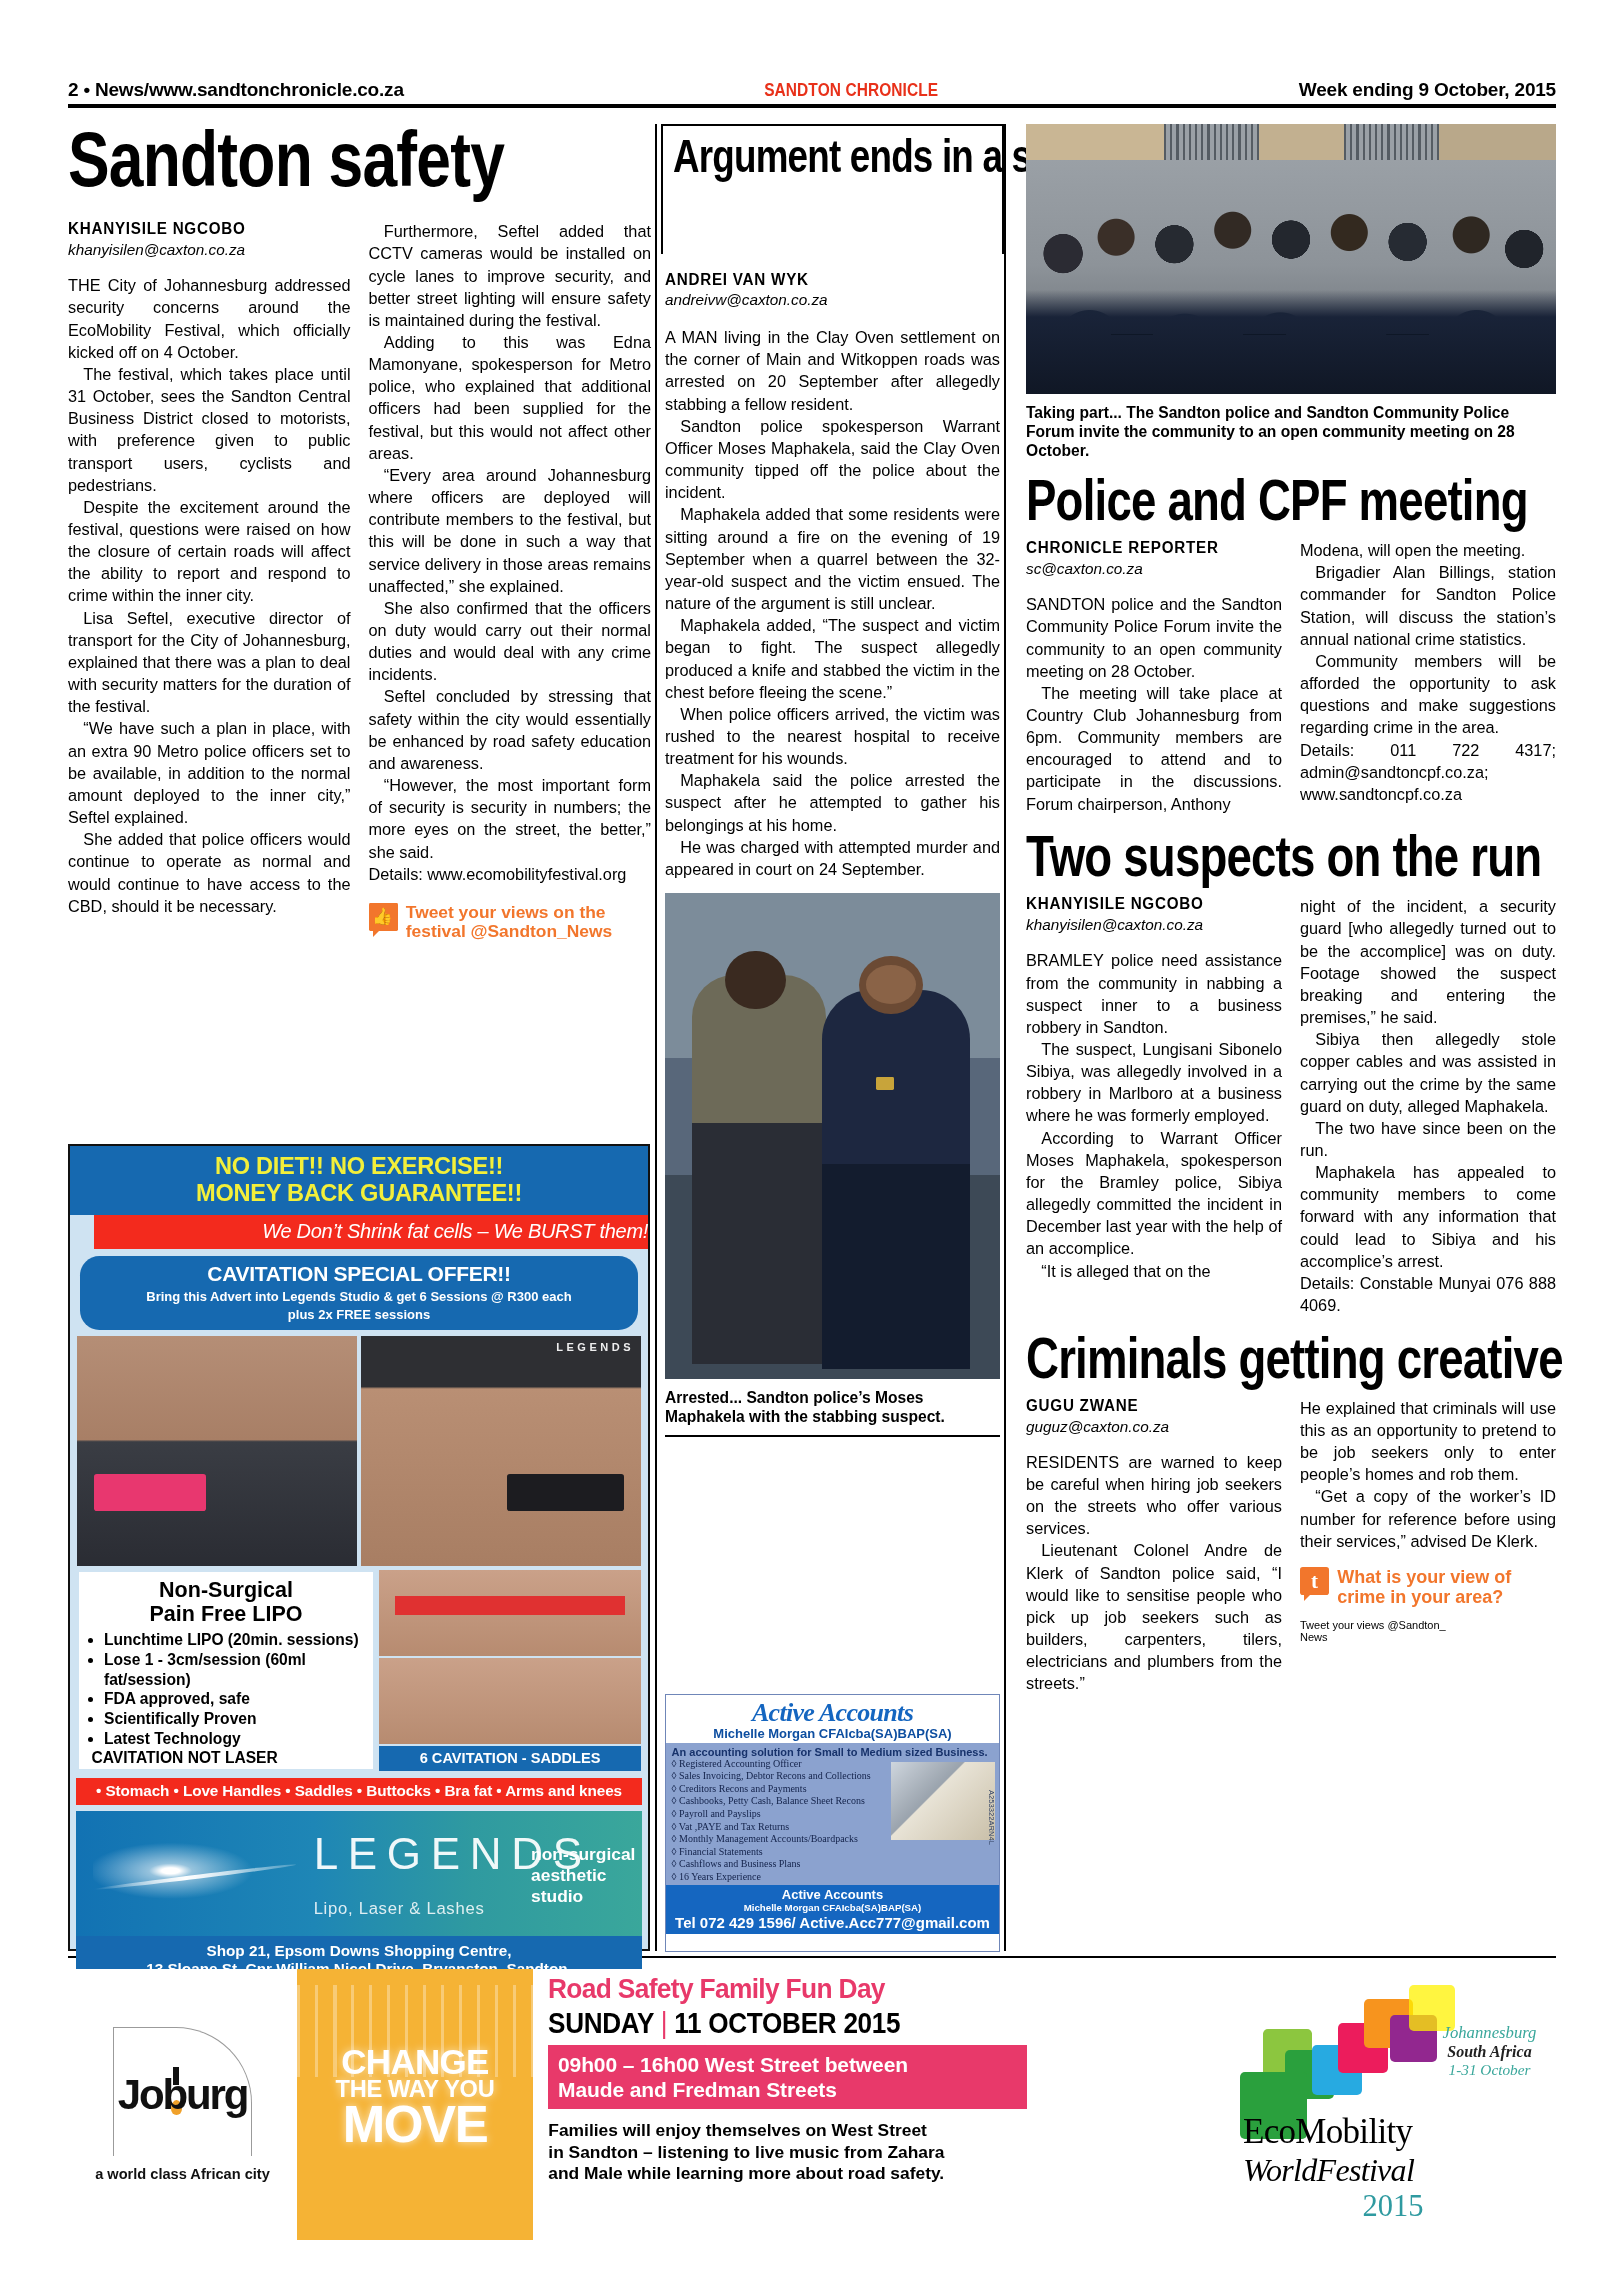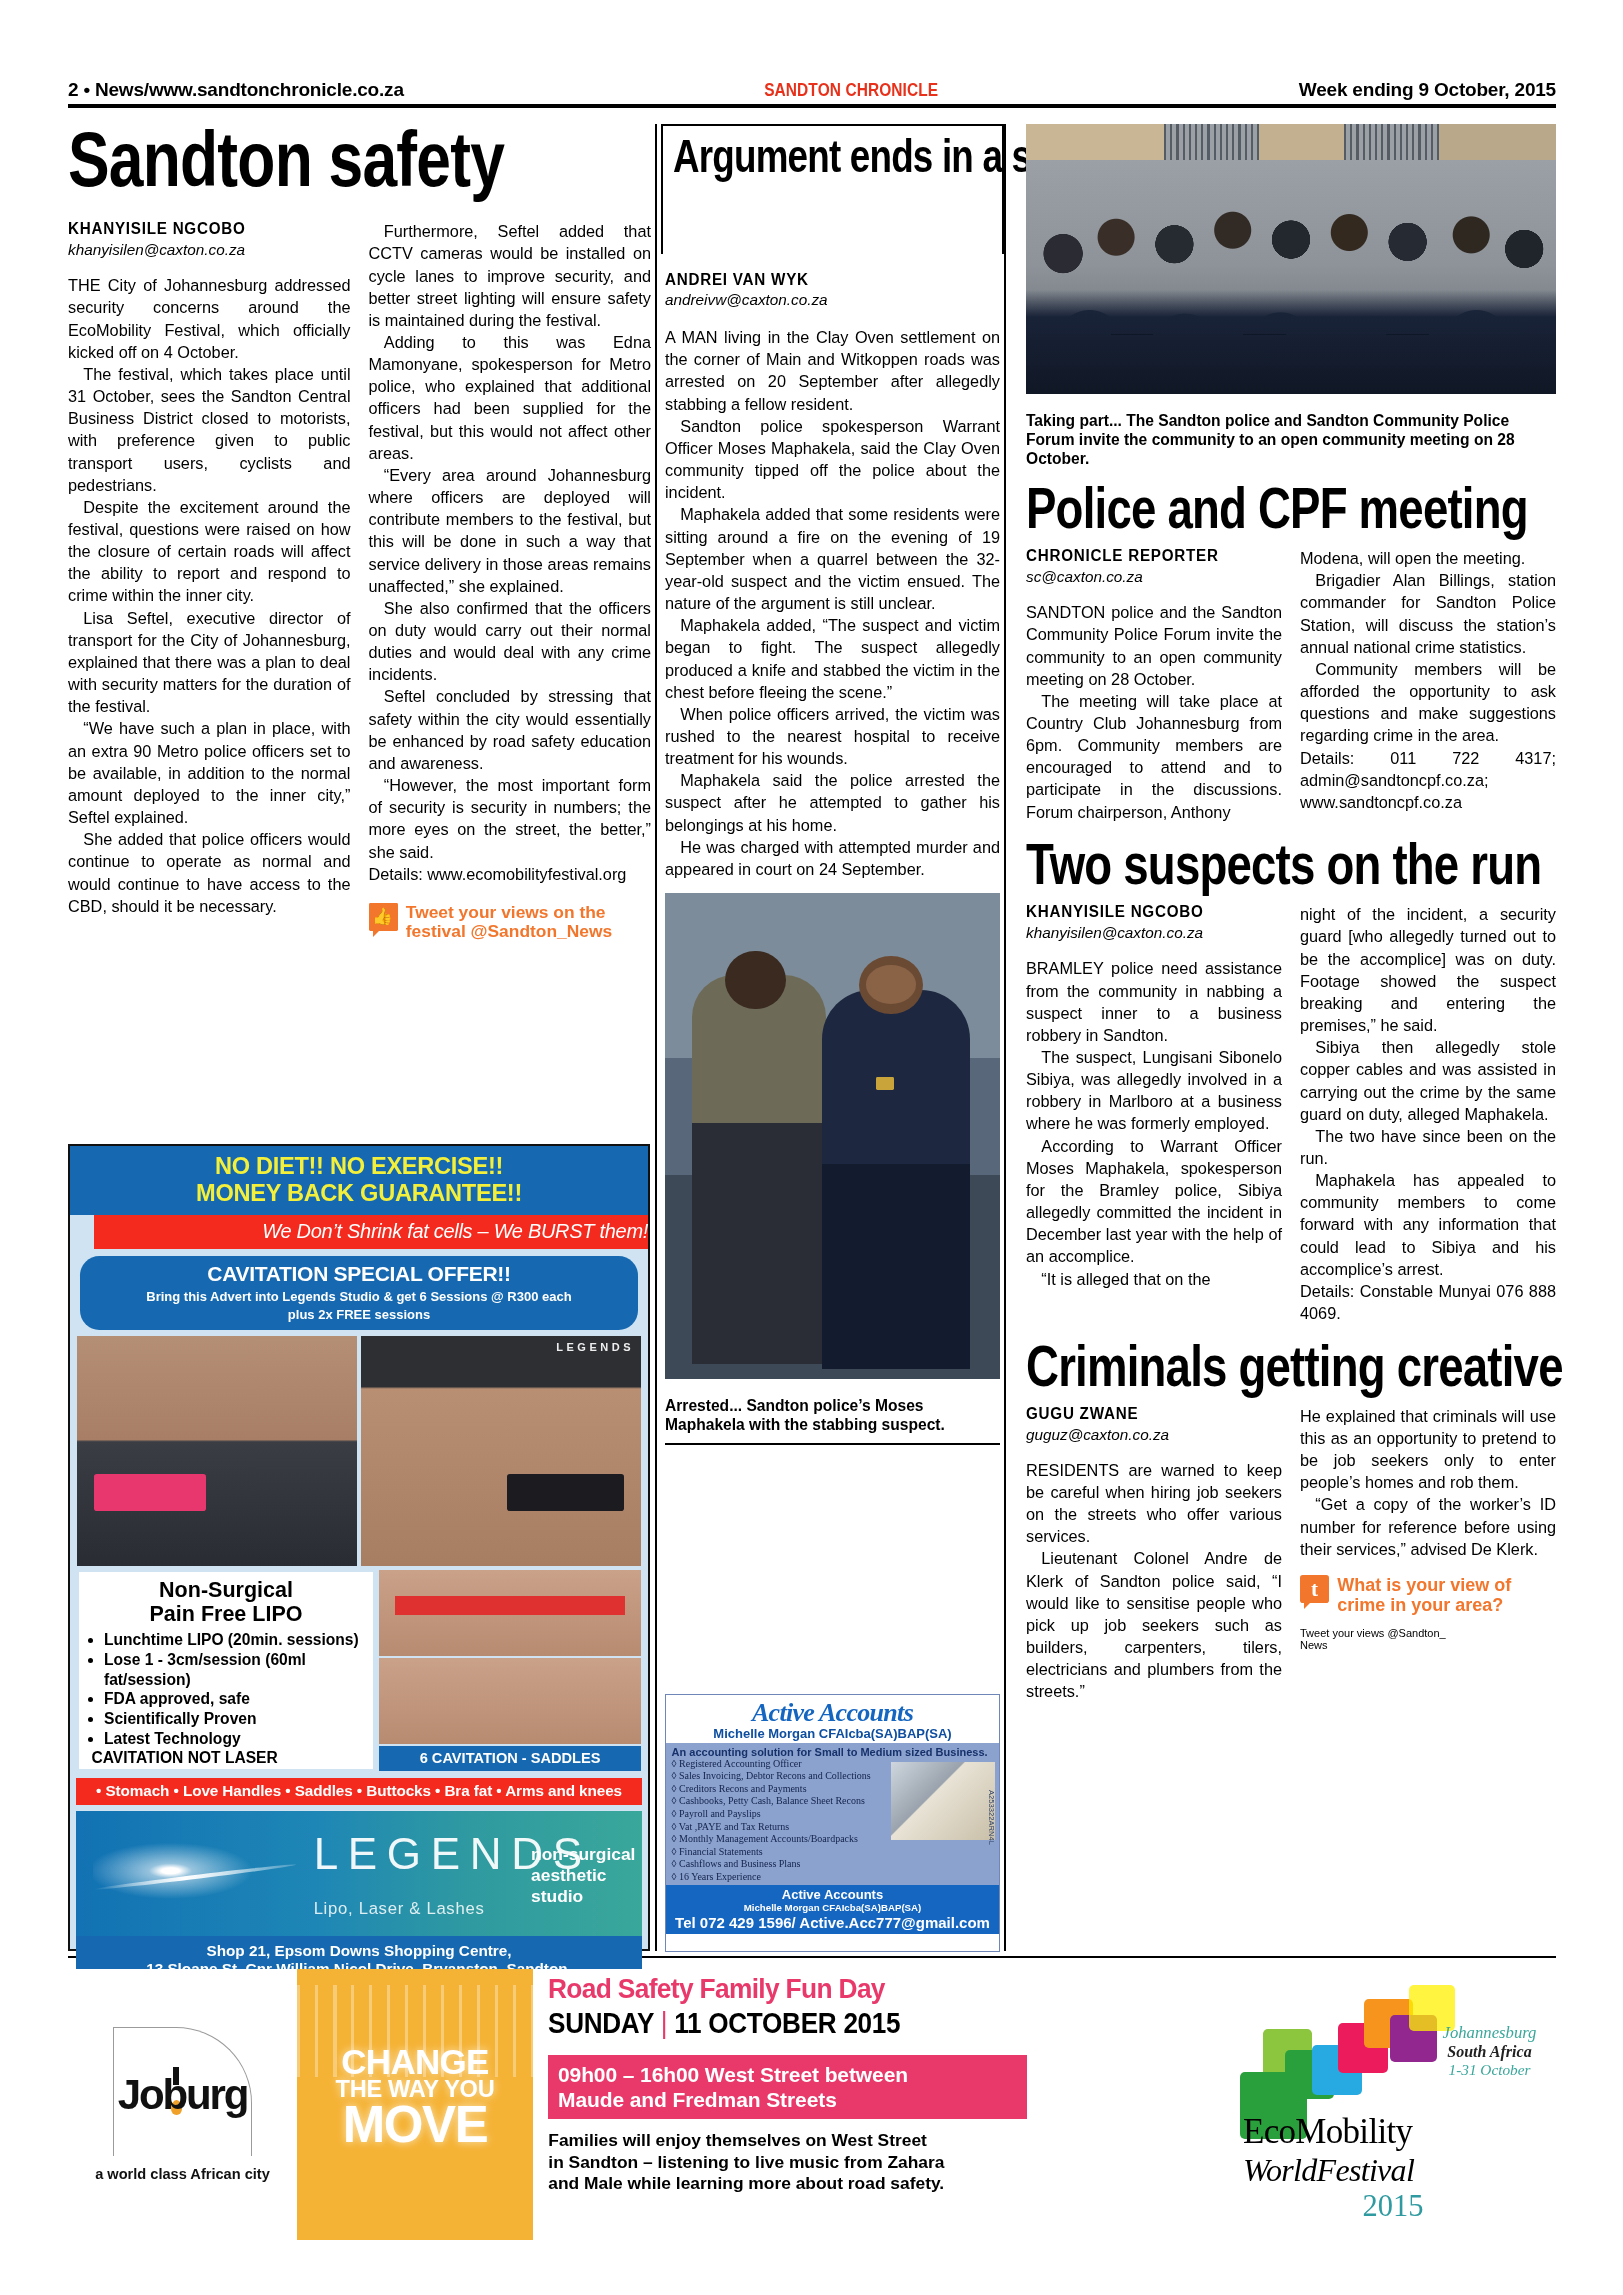--- a/index.html
+++ b/index.html
@@ -97,21 +97,21 @@
     font-size:21px; display:flex; align-items:center; justify-content:center;
     font-family:"Liberation Serif", serif;
   }
   .thumb-ico{
     position:absolute; inset:0; color:#fff; font-size:16.7px;
     display:flex; align-items:center; justify-content:center;
   }
 
   
   .photo { position:relative; overflow:hidden; background:#8a8f94; }
-  .cap { font-weight:bold; font-size:15.6px; line-height:1.22; margin-top:17px; }
+  .cap { font-weight:bold; font-size:15.6px; line-height:1.22; margin-top:9px; }
   .hr-thin { height:2.1px; background:#000; margin:9.7px 0 7px; }
 
   
   .photo-police{
     width:530px; height:270px;
     background:
       linear-gradient(180deg,#c3b395 0%,#b3a184 14%,#8f8f90 16%,#8f8f90 100%);
   }
   .pp-wall{position:absolute;left:0;top:0;width:100%;height:44px;
     background:linear-gradient(90deg,#c9b694 0%,#c9b694 26%,#6c737a 26%,#7a8088 44%,#c2b090 44%,#c2b090 60%,#6f767e 60%,#7d838b 78%,#b9a88a 78%,#b9a88a 100%);}
@@ -283,21 +283,21 @@
   .ch-txt .l1{font-size:35px;letter-spacing:-0.7px;}
   .ch-txt .l2{font-size:23.6px;letter-spacing:-0.3px;}
   .ch-txt .l3{font-size:51px;letter-spacing:-1.4px;}
   .bn-road{flex:1 1 0; padding:4.2px 11px 0 15.3px;}
   .rd-title{color:#e8396a;font-size:28px;font-weight:bold;letter-spacing:-0.7px;
     transform:scaleX(0.94);transform-origin:left;}
   .rd-sub{font-size:29px;font-weight:bold;letter-spacing:-0.3px;margin-top:1.4px;
     transform:scaleX(0.9);transform-origin:left;}
   .rd-sub .bar{color:#e8396a;font-weight:normal;}
   .rd-box{background:#e8396a;color:#fff;font-weight:bold;font-size:21px;
-    line-height:1.2;padding:7px 9.7px;margin-top:15px;width:479px;letter-spacing:-0.1px;}
+    line-height:1.2;padding:7px 9.7px;margin-top:5px;width:479px;letter-spacing:-0.1px;}
   .rd-note{font-size:17.4px;font-weight:bold;line-height:1.24;margin-top:11px;}
   .bn-eco{flex:0 0 326px; position:relative;}
   .eco-sq{position:absolute;border-radius:4.9px;}
   .eco-words{position:absolute;left:4%;bottom:6%;width:92%;}
   .eco-l1{font-family:"Liberation Serif",serif;font-size:35px;letter-spacing:-0.7px;}
   .eco-l2{font-family:"Liberation Serif",serif;font-size:32px;font-style:italic;letter-spacing:-0.7px;}
   .eco-l3{font-family:"Liberation Serif",serif;font-size:30.5px;color:#2f9aa0;text-align:center;}
   .eco-meta{position:absolute;right:6%;top:20%;text-align:center;
     font-family:"Liberation Serif",serif;}
   .eco-meta .m1{color:#3aa79b;font-size:16.7px;font-style:italic;}

